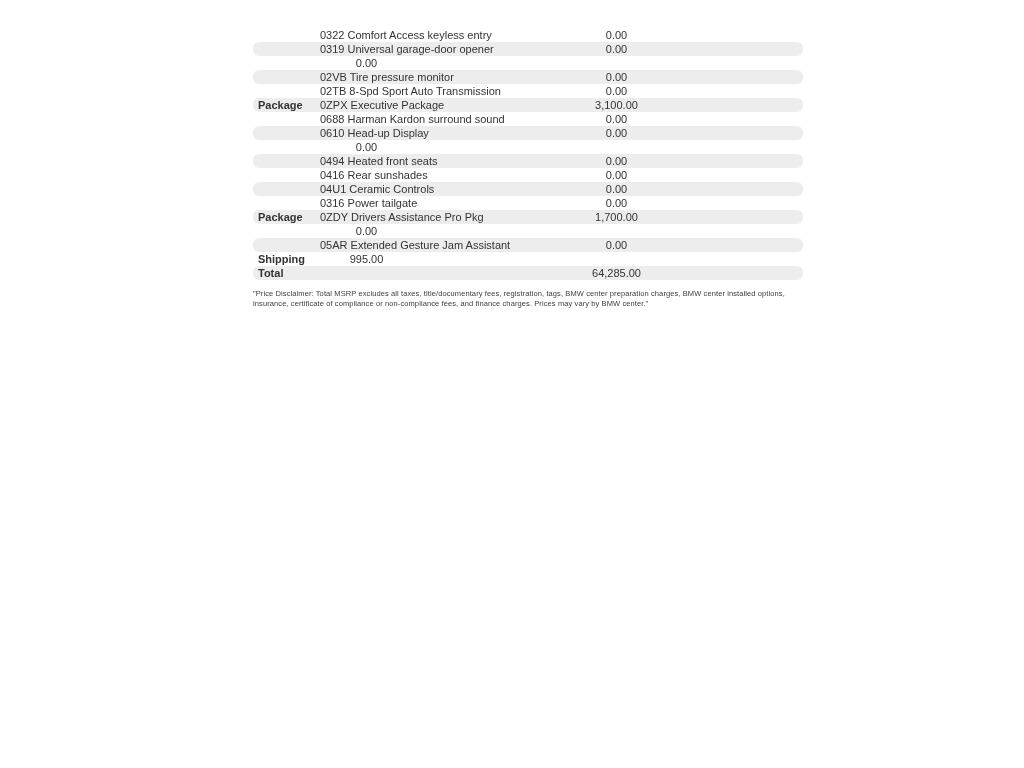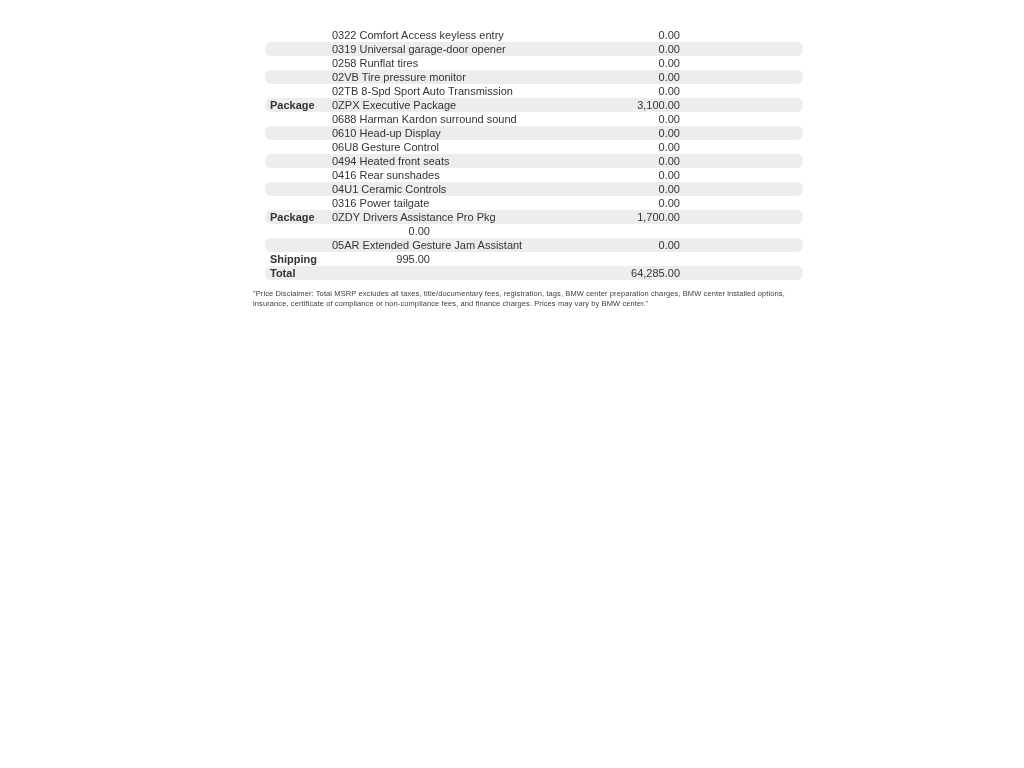--- a/index.html
+++ b/index.html
@@ -23,41 +23,40 @@
     top: 28px;
     width: 550px;
   }
   .row {
     display: flex;
     height: 14px;
     line-height: 14px;
     font-size: 11px;
     color: #333333;
     white-space: nowrap;
-    margin-left: 12px;
   }
   .row.striped {
     background: #ededed;
     border-radius: 6px;
   }
   .cell { display: block; overflow: hidden; }
   .cell-cat {
     width: 62px;
     padding-left: 5px;
     box-sizing: border-box;
     font-weight: bold;
   }
   .cell-desc {
     width: 250px;
     padding-left: 5px;
     box-sizing: border-box;
   }
   .cell-price {
     width: 103px;
-    text-align: right;
+    text-align: center;
   }
   .cell-spacer {
     flex: 1;
   }
   #price-disclaimer {
     position: absolute;
     left: 253px;
     top: 289px;
     width: 540px;
     margin: 0;
@@ -79,21 +78,20 @@
         <span class="cell cell-spacer"></span>
       </div>
       <div class="row striped">
         <span class="cell cell-cat"></span>
         <span class="cell cell-desc"><span>0319</span> <span>Universal garage-door opener</span></span>
         <span class="cell cell-price">0.00</span>
         <span class="cell cell-spacer"></span>
       </div>
       <div class="row">
         <span class="cell cell-cat"></span>
-        <span class="cell cell-desc"><span>0258</span> <span>Runflat tires</span></span>
         <span class="cell cell-price">0.00</span>
         <span class="cell cell-spacer"></span>
       </div>
       <div class="row striped">
         <span class="cell cell-cat"></span>
         <span class="cell cell-desc"><span>02VB</span> <span>Tire pressure monitor</span></span>
         <span class="cell cell-price">0.00</span>
         <span class="cell cell-spacer"></span>
       </div>
       <div class="row">
@@ -115,21 +113,20 @@
         <span class="cell cell-spacer"></span>
       </div>
       <div class="row striped">
         <span class="cell cell-cat"></span>
         <span class="cell cell-desc"><span>0610</span> <span>Head-up Display</span></span>
         <span class="cell cell-price">0.00</span>
         <span class="cell cell-spacer"></span>
       </div>
       <div class="row">
         <span class="cell cell-cat"></span>
-        <span class="cell cell-desc"><span>06U8</span> <span>Gesture Control</span></span>
         <span class="cell cell-price">0.00</span>
         <span class="cell cell-spacer"></span>
       </div>
       <div class="row striped">
         <span class="cell cell-cat"></span>
         <span class="cell cell-desc"><span>0494</span> <span>Heated front seats</span></span>
         <span class="cell cell-price">0.00</span>
         <span class="cell cell-spacer"></span>
       </div>
       <div class="row">

